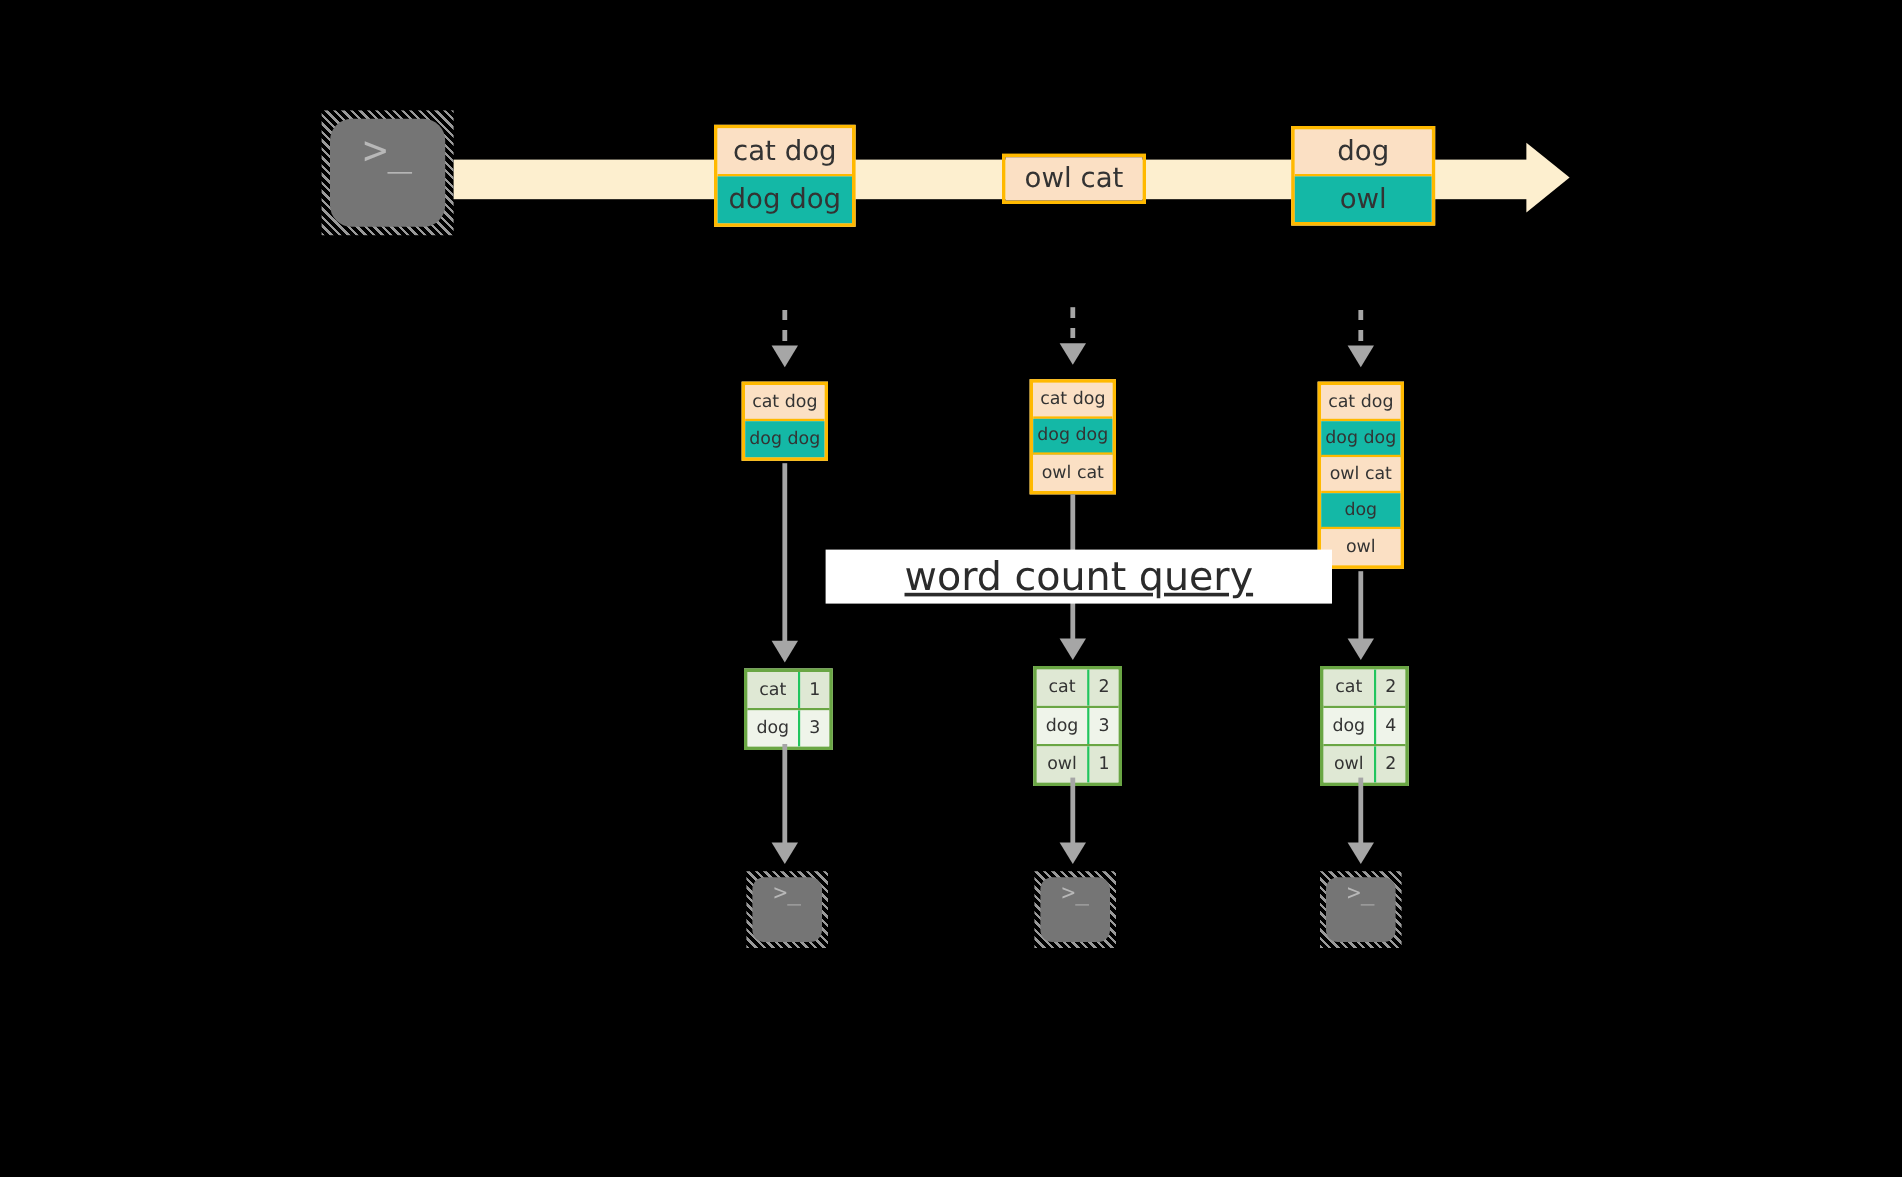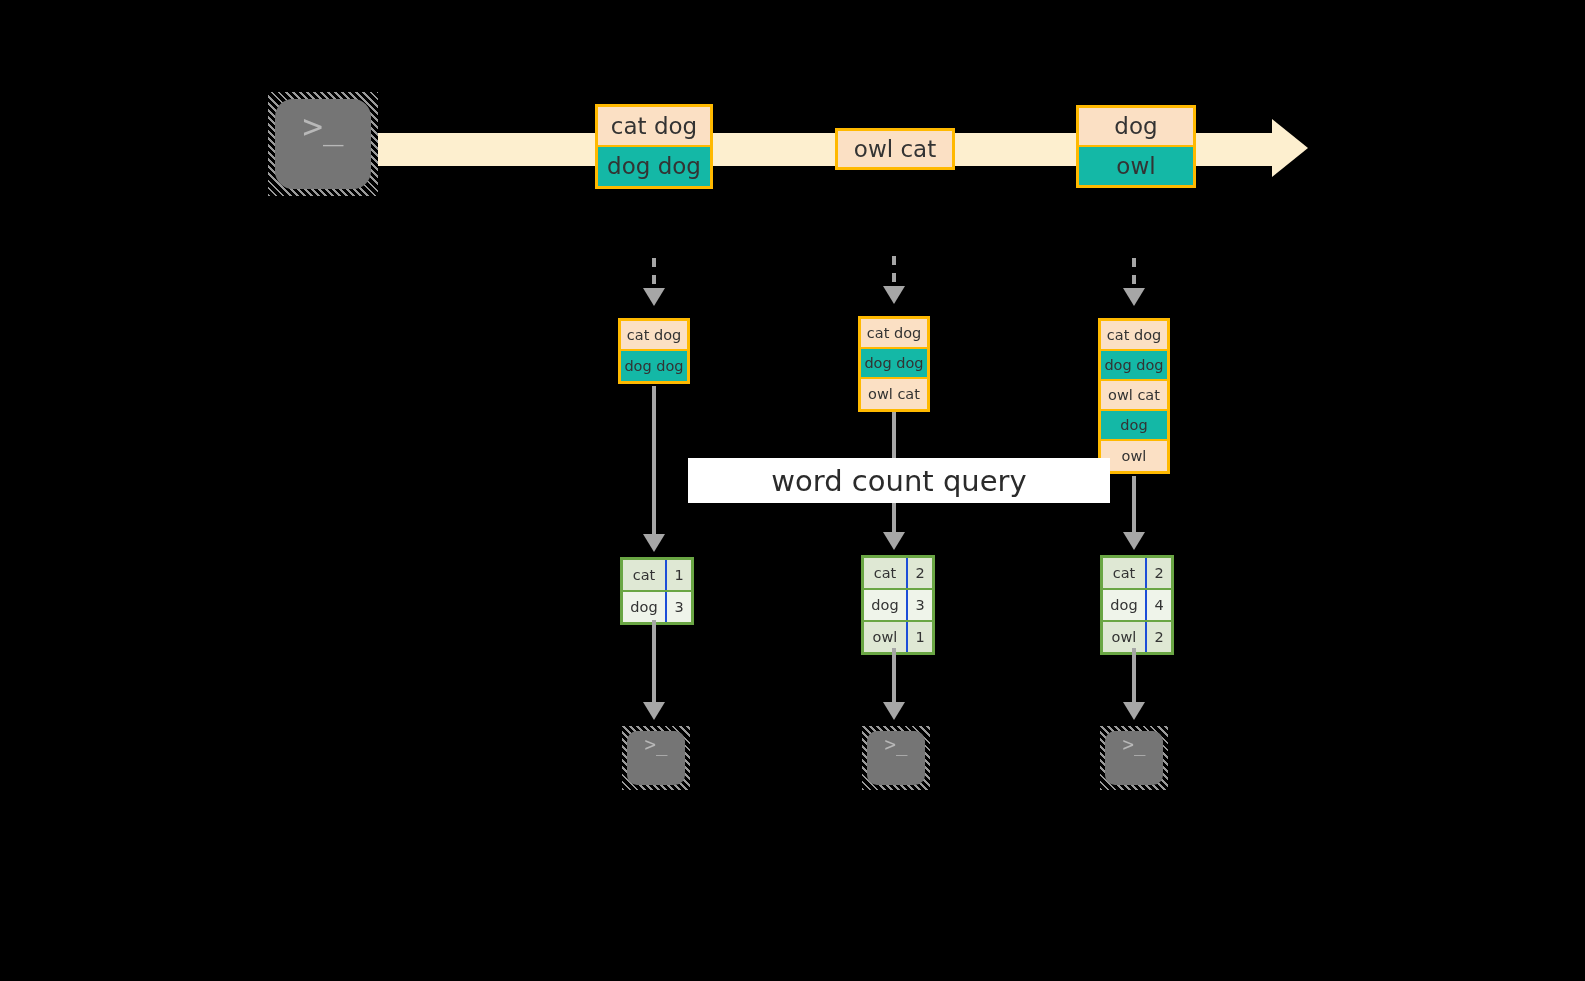--- a/index.html
+++ b/index.html
@@ -50,38 +50,38 @@
   .st2{left:858px;top:316px;}
   .st3{left:1098px;top:318px;}
 
   
   .cnt{position:absolute;box-sizing:border-box;border:3px solid #6aa644;background:#eff4ea;}
   .cnt .crow{display:flex;border-bottom:2px solid #6aa644;height:30px;}
   .cnt .crow:last-child{border-bottom:none;}
   .cnt .crow.shade .cc{background:#dfe8d4;}
   .cnt .cc{box-sizing:border-box;display:flex;align-items:center;justify-content:center;
       color:#333;font-size:14.5px;background:#eff4ea;}
-  .cnt .cc.word{width:44px;border-right:2px solid #1d4ed8;}
+  .cnt .cc.word{width:44px;border-right:2px solid #22c55e;}
   .cnt .cc.num{width:24px;}
   .cg1{left:620px;top:557px;}
   .cg2{left:861px;top:555px;}
   .cg3{left:1100px;top:555px;}
 
   
   .vline{position:absolute;width:4px;background:#a6a6a6;}
   .vdash{position:absolute;width:4px;
       background:repeating-linear-gradient(to bottom,#a6a6a6 0 9px,transparent 9px 17px);}
   .vtip{position:absolute;width:0;height:0;
       border-left:11px solid transparent;border-right:11px solid transparent;
       border-top:18px solid #a6a6a6;}
 
   
   .qlabel{position:absolute;left:688px;top:458px;width:422px;height:45px;background:#fff;
       display:flex;align-items:center;justify-content:center;}
-  .qlabel span{font-size:29px;color:#2b2b2b;}
+  .qlabel span{font-size:33px;color:#2b2b2b;text-decoration:underline;}
 </style>
 </head>
 <body>
 
 <div id="stage">
 
   <div class="band band-body"></div>
   <div class="arrowhead"></div>
 
   <div class="term term-big">

